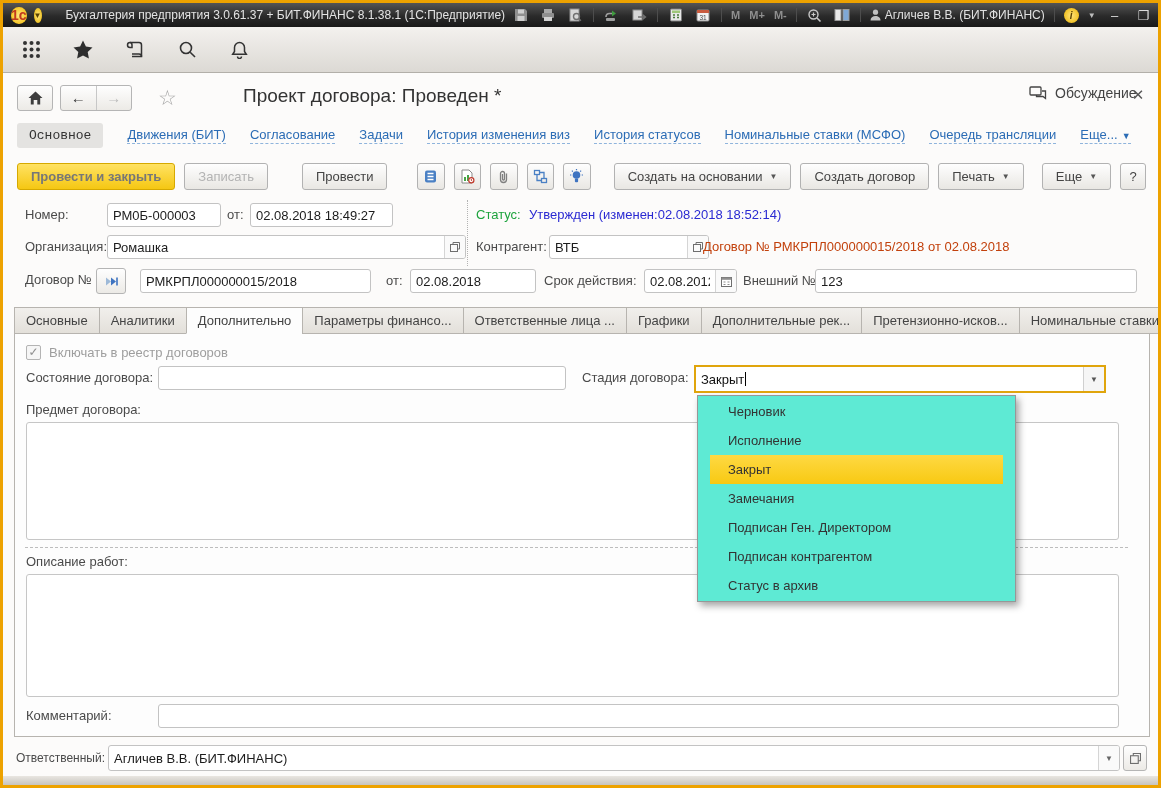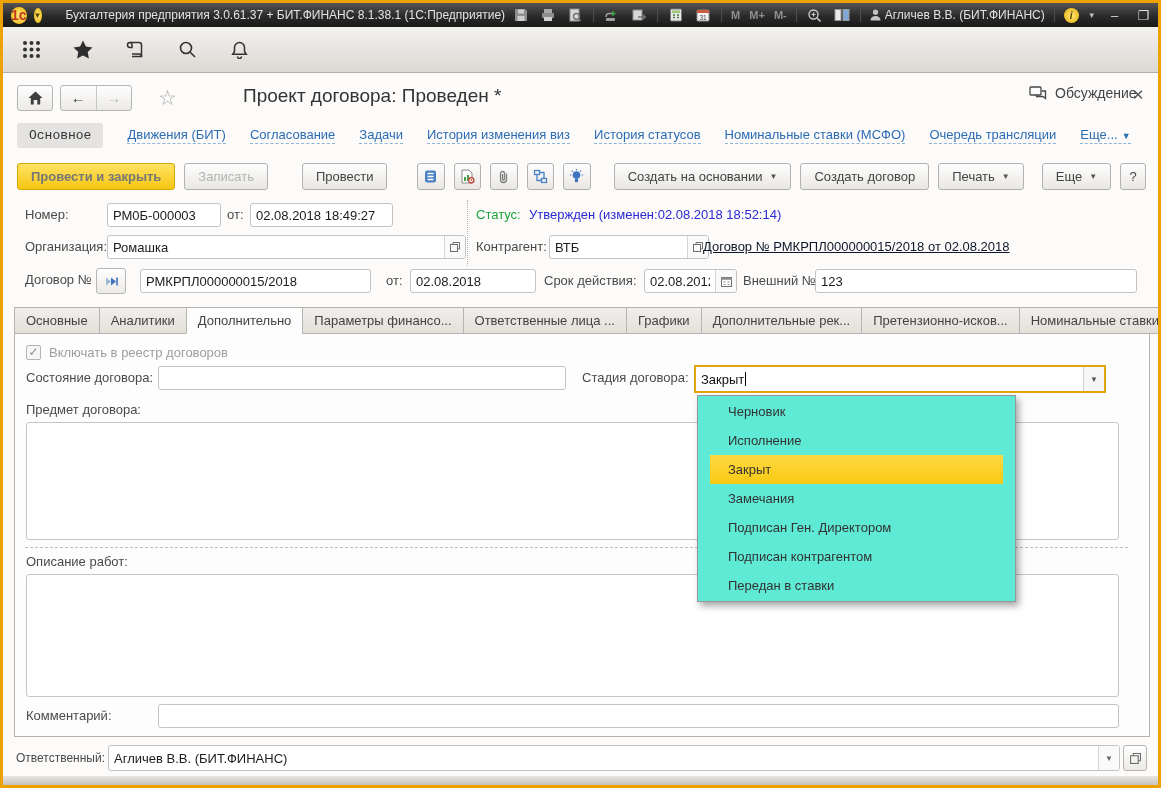--- a/index.html
+++ b/index.html
@@ -63,21 +63,21 @@
     font-size:13px; color:#1c1c1c; padding:0 5px; font-family:inherit; }
   .fieldbox { position:absolute; height:24px; border:1px solid #c3c3c3; border-radius:3px; background:#fff;
     display:flex; align-items:stretch; overflow:hidden; }
   .fieldbox input { border:none; outline:none; flex:1; font-size:13px; color:#1c1c1c; padding:0 5px;
     font-family:inherit; background:transparent; min-width:0; }
   .inbtn { width:21px; display:flex; align-items:center; justify-content:center; border-left:1px solid #d5d5d5;
     background:#fafafa; color:#666; flex:0 0 21px; }
   .vsep { position:absolute; left:464px; top:127px; height:66px; border-left:1px dotted #b3b3b3; }
   .green { color:#1ca33c; }
   .bluev { position:absolute; color:#2a2ad2; line-height:24px; white-space:nowrap; }
-  .alink { position:absolute; color:#0f172a; text-decoration:underline; line-height:24px; white-space:nowrap; }
+  .alink { position:absolute; color:#c2410c; line-height:24px; white-space:nowrap; }
   
   .itabs { position:absolute; left:11px; top:234px; display:flex; z-index:2; }
   .itab { height:27px; line-height:25px; padding:0 11px; background:linear-gradient(#f1efec,#e3e0da);
     border:1px solid #b7b4af; border-right:none; color:#444; white-space:nowrap; }
   .itab:last-child { border-right:1px solid #b7b4af; }
   .itab-active { background:#fdfdfd; border-bottom:1px solid #fdfdfd; }
   .panel { position:absolute; left:11px; width:1136px; top:260px; height:404px;
     border:1px solid #b7b4af; background:#fdfdfd; }
   .cbrow { position:absolute; left:23px; top:272px; display:flex; align-items:center; gap:8px; color:#9e9e9e; z-index:1;}
   .cbox { width:15px; height:15px; border:1px solid #b4b4b4; border-radius:2px; background:#f6f6f6;
@@ -412,21 +412,21 @@
       <span class="combo-arrow">▼</span>
     </div>
 
     <div class="dd">
       <div class="dd-item">Черновик</div>
       <div class="dd-item">Исполнение</div>
       <div class="dd-item dd-sel">Закрыт</div>
       <div class="dd-item">Замечания</div>
       <div class="dd-item">Подписан Ген. Директором</div>
       <div class="dd-item">Подписан контрагентом</div>
-      <div class="dd-item">Передан в ставки</div>
+      <div class="dd-item">Статус в архив</div>
     </div>
 
     <span class="lbl" style="left:23px;top:325px;">Предмет договора:</span>
     <textarea class="ta" style="left: 23px; top: 349px; width: 1093px; height: 118px;"></textarea>
 
     <div class="hsep"></div>
 
     <span class="lbl" style="left:23px;top:477px;">Описание работ:</span>
     <textarea class="ta" style="left: 23px; top: 501px; width: 1093px; height: 123px;"></textarea>
 

